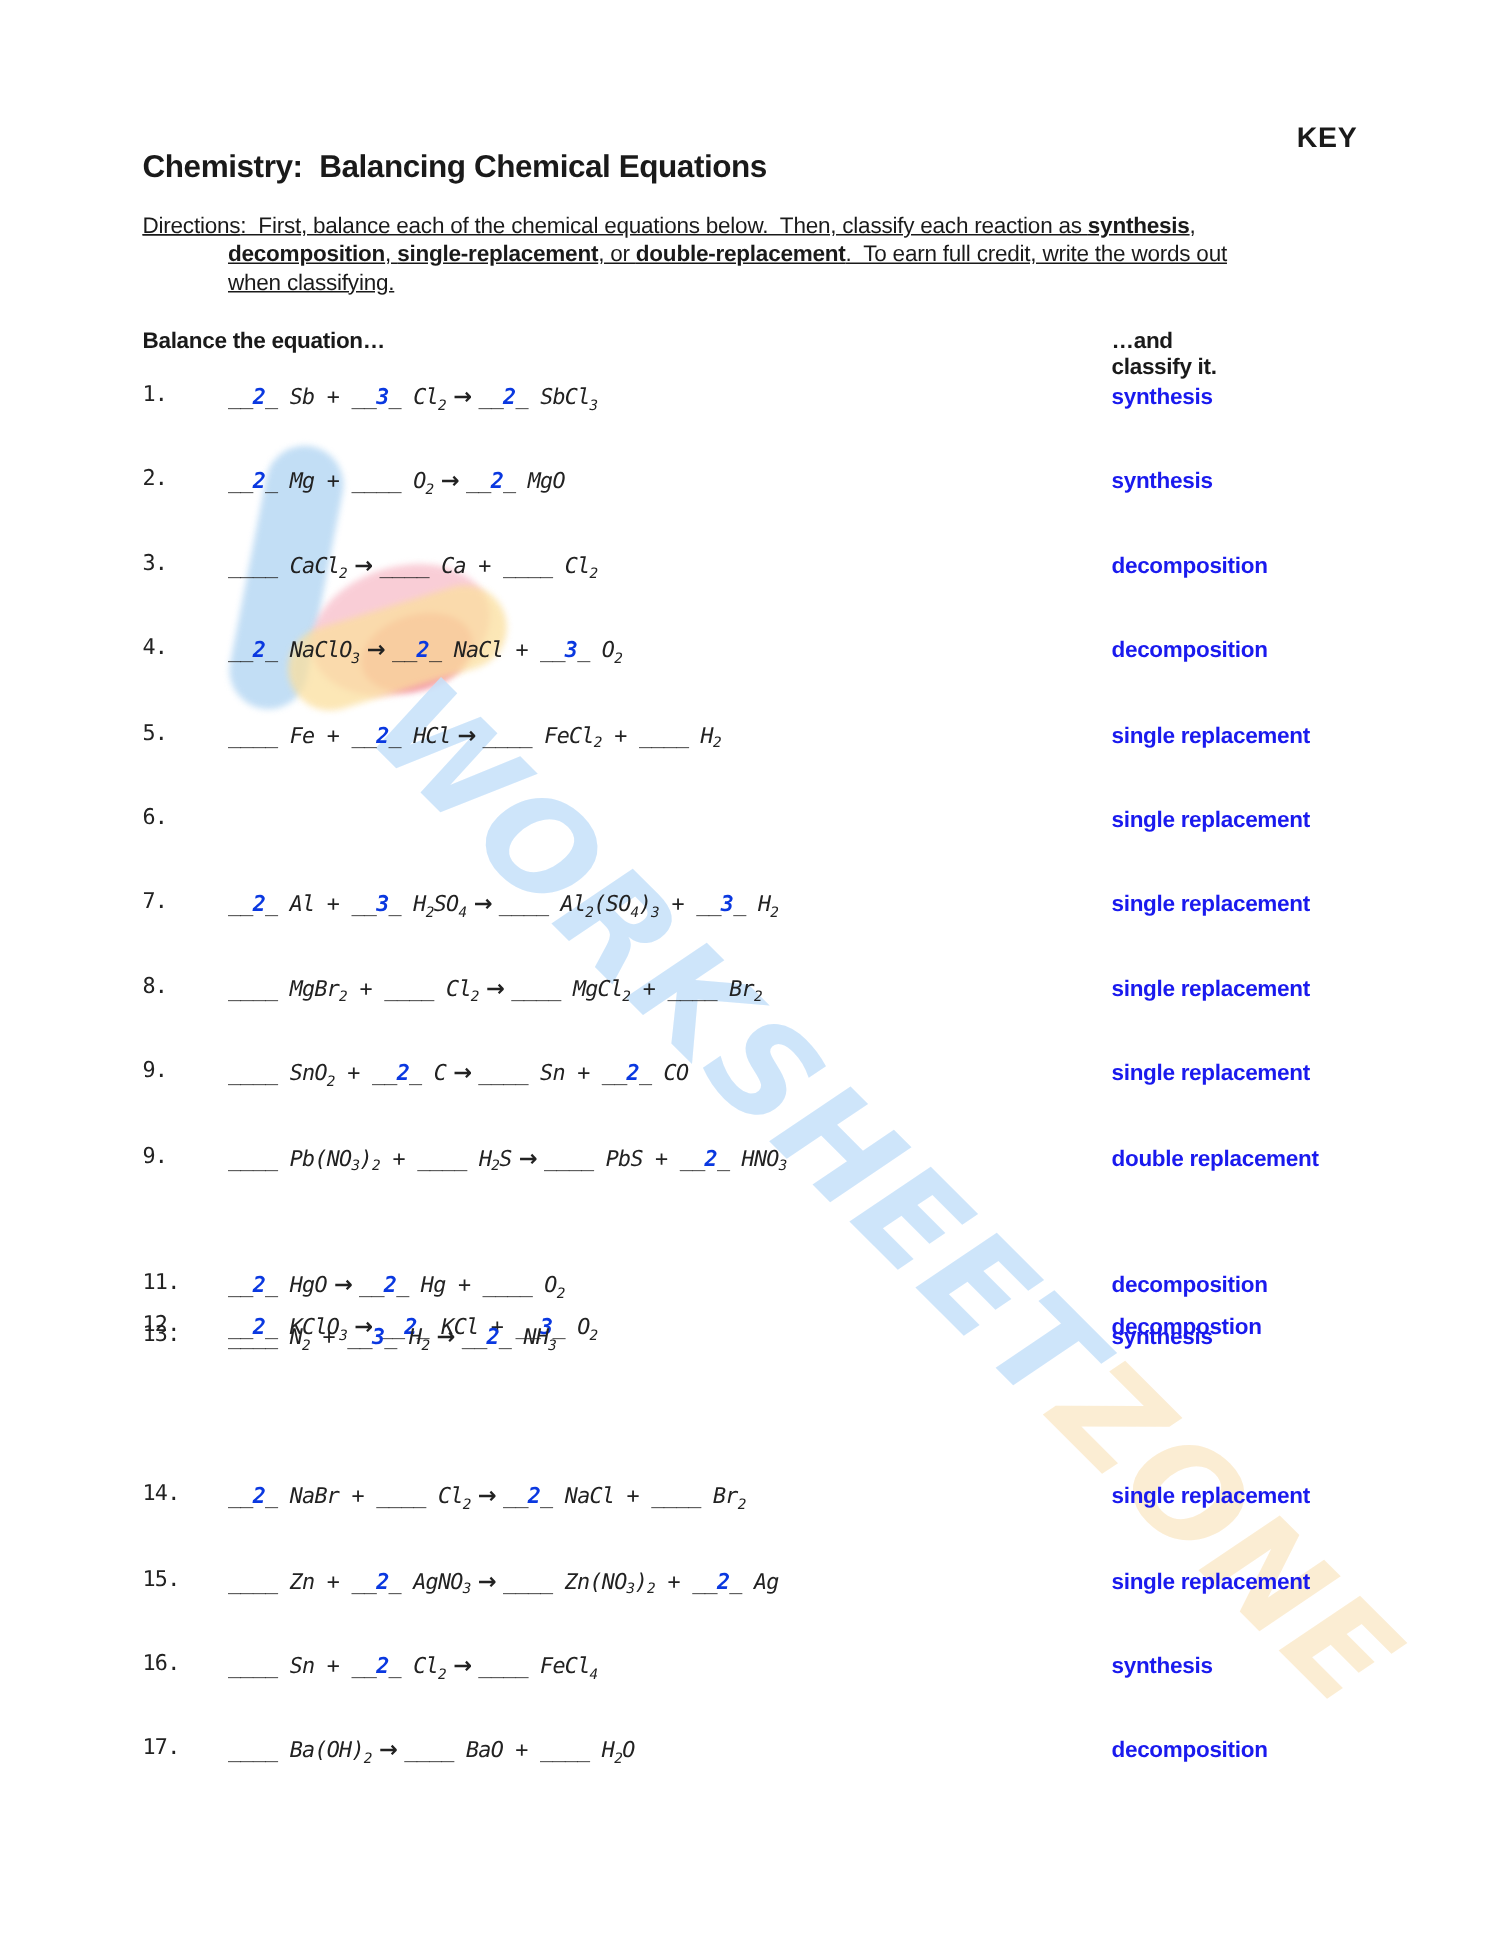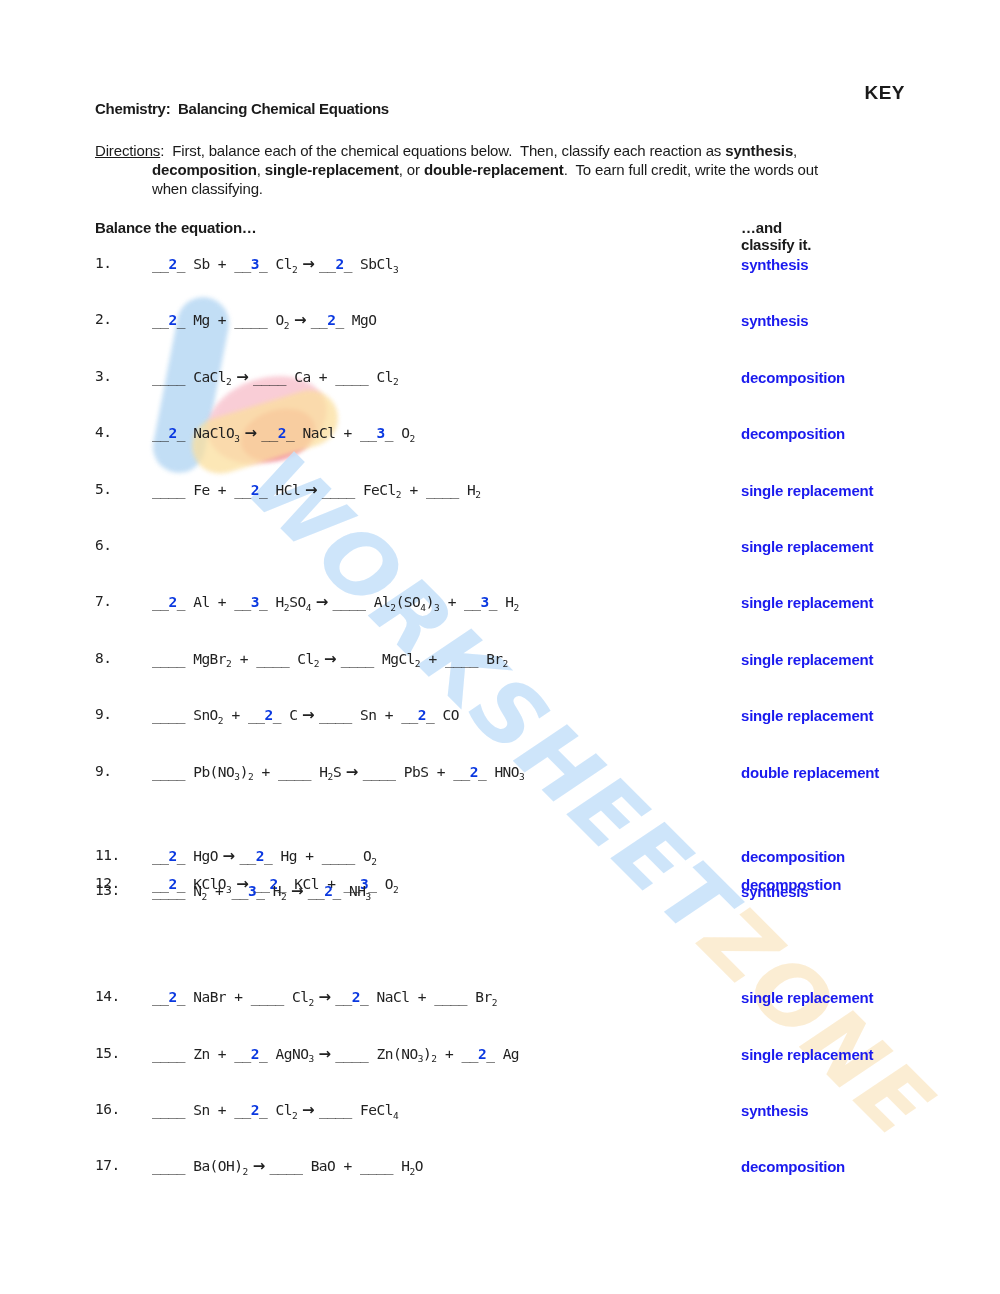--- a/index.html
+++ b/index.html
@@ -27,46 +27,47 @@
 
   
   .page { position:absolute; inset:0; z-index:1; }
 
   .key-label {
     position:absolute; top:82px; right:95px;
     font-size:19px; font-weight:bold; letter-spacing:0.5px;
   }
   .page-title {
     position:absolute; left:95px; top:100px; margin:0;
-    font-size:15px; font-weight:bold; letter-spacing:-0.3px; white-space:pre;
+    font-size:21px; font-weight:bold; letter-spacing:-0.3px; white-space:pre;
   }
   .directions {
     position:absolute; left:95px; top:142px; width:815px; margin:0;
     font-size:15px; line-height:18.8px; letter-spacing:-0.15px;
   }
-  .directions .dir-line { display:block; white-space:pre-wrap; }
+  .directions .dir-line { display:block; white-space:pre-wrap;text-decoration:underline; }
   .directions .dir-indent { margin-left:57px; }
   .directions .u-label { text-decoration:underline; }
   .directions b { letter-spacing:-0.15px; }
 
   .col-headers { position:absolute; left:0; top:219px; width:824px; height:20px; }
   .col-left  { position:absolute; left:95px;  font-size:15px; font-weight:bold; letter-spacing:-0.2px; }
   .col-right { position:absolute; left:741px; font-size:15px; font-weight:bold; letter-spacing:-0.2px; }
 
   .problems { position:absolute; left:0; top:0; width:1000px; height:1294px; }
   .row { position:absolute; left:0; width:1000px; height:22px; }
   .num {
     position:absolute; left:95px; top:0;
     font-family:"DejaVu Sans Mono", monospace; font-size:14.5px; letter-spacing:-0.5px;
     color:#222;
   }
   .eq {
     position:absolute; left:152px; top:0; white-space:pre;
     font-family:"DejaVu Sans Mono", monospace; font-size:14.5px; letter-spacing:-0.5px;
     color:#222;
+    font-style:italic;
   }
   .eq .sub { font-size:9.5px; position:relative; top:3.5px; letter-spacing:-0.3px; }
   .eq .fill { color:var(--answer-blue); font-weight:bold; }
   .eq .arrow { font-family:"DejaVu Sans", sans-serif; font-weight:bold; font-size:15px; }
   .cls {
     position:absolute; left:741px; top:1px;
     font-size:15px; font-weight:bold; letter-spacing:-0.2px;
     color:var(--class-blue);
   }
 </style>

